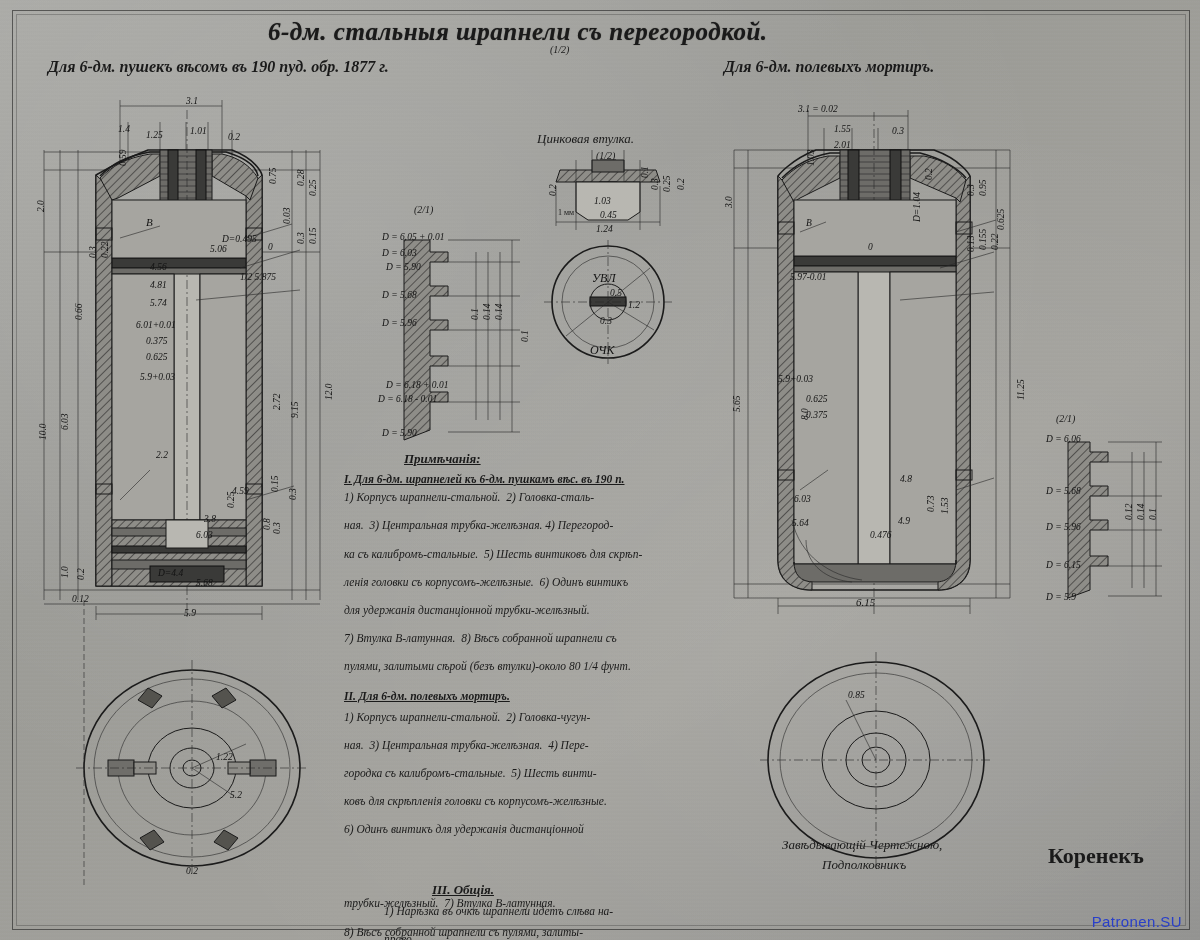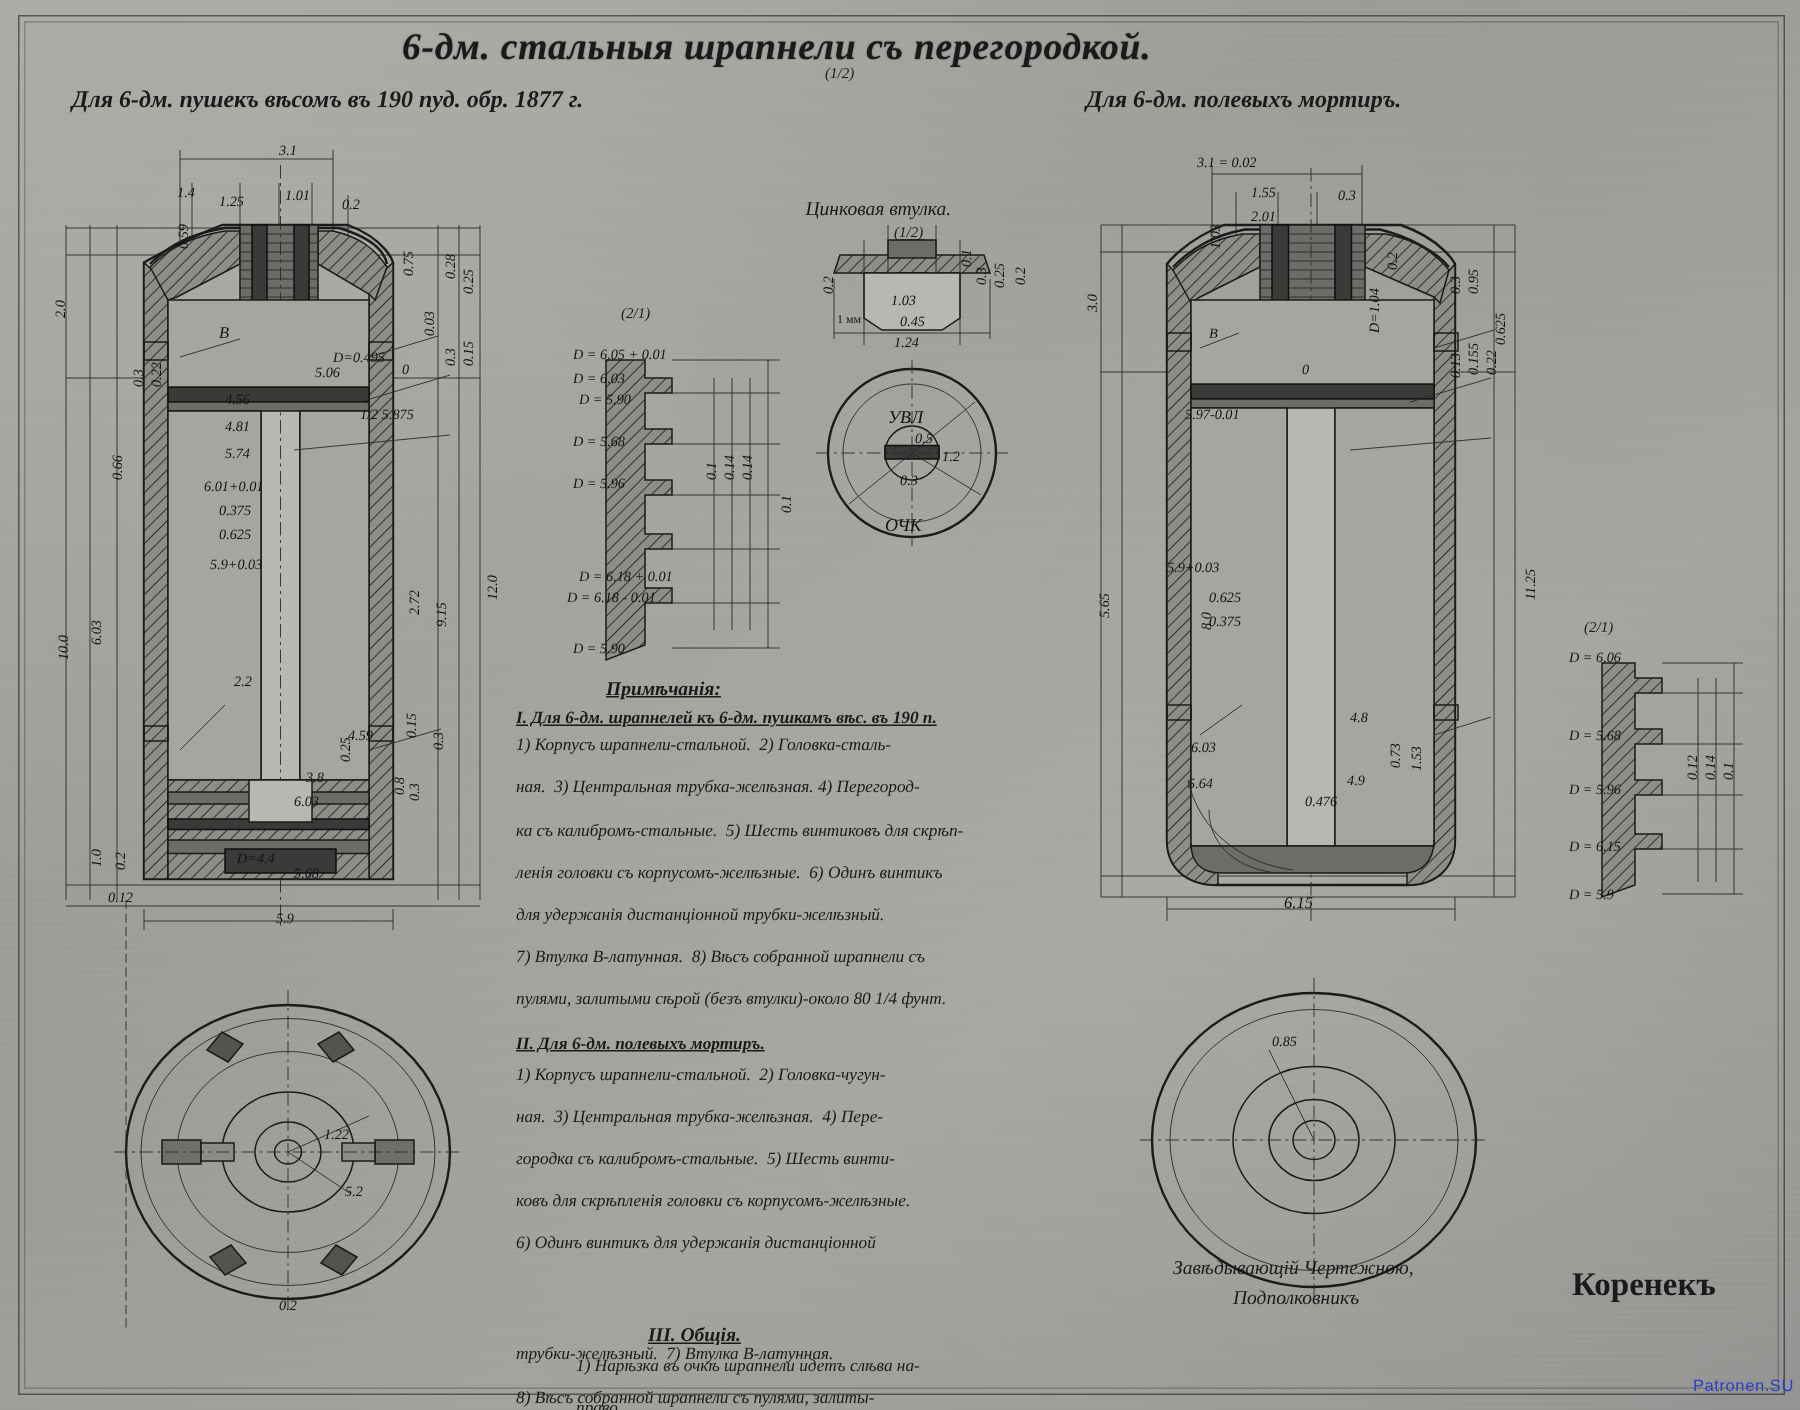--- a/index.html
+++ b/index.html
@@ -34,22 +34,22 @@
   .ln2{stroke:#1d1d1d;stroke-width:1.6;fill:none;}
   .thin{stroke:#2a2a2a;stroke-width:.6;fill:none;}
   .dash{stroke:#2a2a2a;stroke-width:.6;fill:none;stroke-dasharray:6 3;}
   .dashdot{stroke:#2a2a2a;stroke-width:.6;fill:none;stroke-dasharray:9 3 2 3;}
   .hatch{fill:url(#hatchP);stroke:#1d1d1d;stroke-width:1;}
   .dk{fill:#3b3b39;stroke:#121212;stroke-width:1;}
   .md{fill:#6d6c68;stroke:#1d1d1d;stroke-width:1;}
   .lt{fill:#b7b6b0;stroke:#1d1d1d;stroke-width:1;}
   .clearfill{fill:#a5a49f;stroke:#1d1d1d;stroke-width:1;}
 
-  #wm{position:absolute;right:4px;bottom:10px;font-family:"Liberation Sans",sans-serif;
-      font-size:11px;color:#2b41c8;letter-spacing:.4px;}
+  #wm{position:absolute;right:18px;bottom:10px;font-family:"Liberation Sans",sans-serif;
+      font-size:15px;color:#2b41c8;letter-spacing:.4px;}
   .sig{font-size:22px;font-weight:bold;}
 </style>
 </head>
 <body>
 
 <div id="sheet">
 
   <div class="frame"></div>
   <div class="frame2"></div>
 

